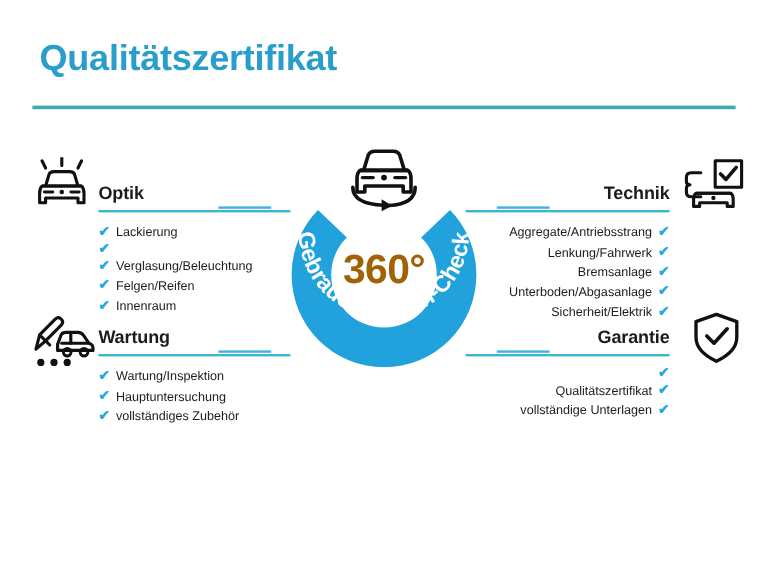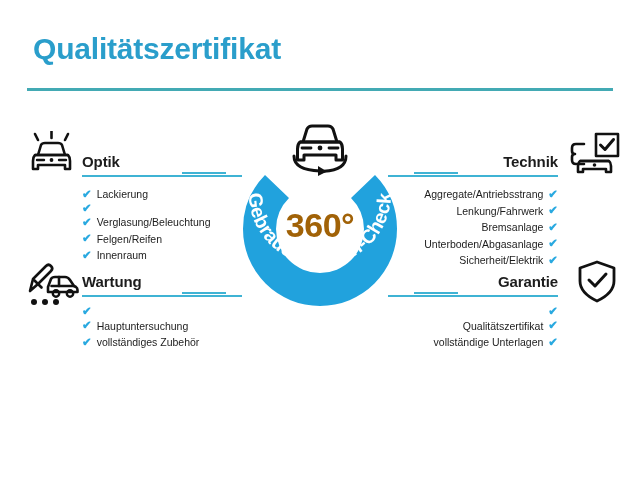--- a/index.html
+++ b/index.html
@@ -321,20 +321,21 @@
   </div>
 
   <div class="section sec-left" id="sec-wartung">
     <div class="section-head">
       <span class="section-title">Wartung</span>
       <span class="section-rule"></span>
     </div>
     <ul class="items">
       <li class="item">
           <span class="chk">✔</span>
+          <span>Wartung/Inspektion</span>
         </li>
       <li class="item">
           <span class="chk">✔</span>
           <span>Hauptuntersuchung</span>
         </li>
       <li class="item">
           <span class="chk">✔</span>
           <span>vollständiges Zubehör</span>
         </li>
     </ul>

